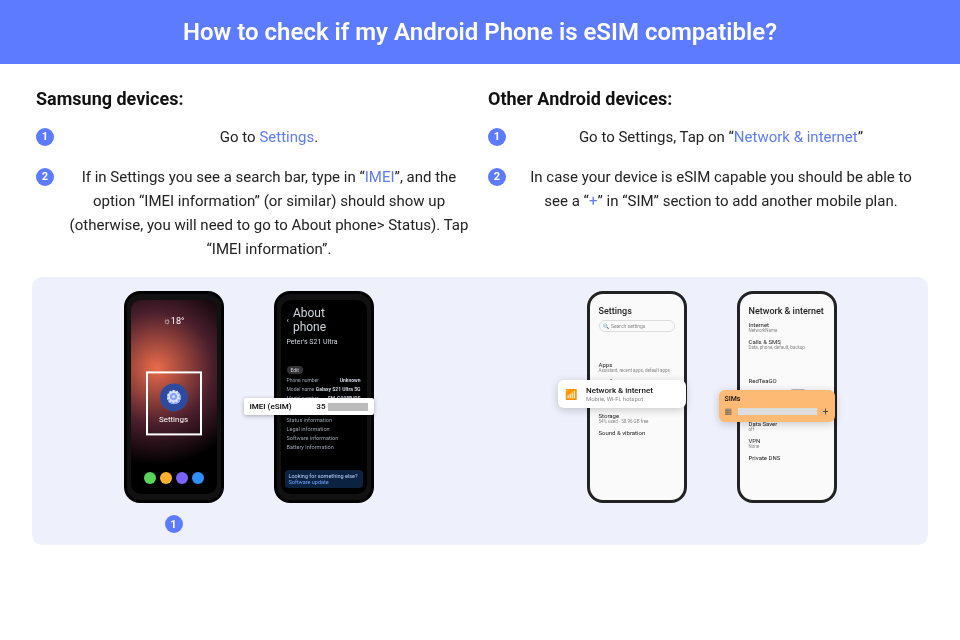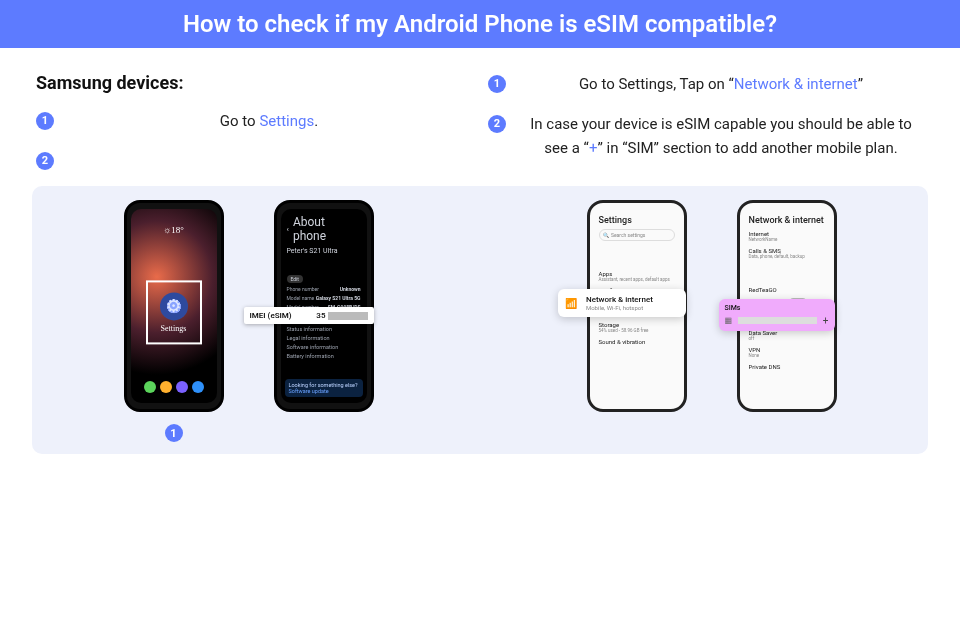--- a/index.html
+++ b/index.html
@@ -7,21 +7,21 @@
     font-family: -apple-system, BlinkMacSystemFont, "Segoe UI", Roboto, sans-serif;
     background: #fff;
     width: 960px;
     height: 640px;
     overflow: hidden;
   }
   .hero {
     background: #5d7bff;
     color: #fff;
     text-align: center;
-    padding: 10px 12px;
+    padding: 18px 12px;
     font-size: 24px;
     font-weight: 600;
   }
   .cols {
     display: flex;
     gap: 16px;
     padding: 24px 36px 0 36px;
   }
   .col { flex: 1; }
   .col h2 {
@@ -85,21 +85,20 @@
     border: 3px solid #000;
     background: #111;
     position: relative;
     overflow: hidden;
   }
   .phone.light { background: #fafafa; border-color: #222; }
   .screen { position: absolute; inset: 6px 4px; border-radius: 10px; overflow: hidden; }
   
   .s1 .screen {
     background: radial-gradient(circle at 30% 35%, #e96b4a 0%, #4b1f2d 40%, #000 70%);
-    font-family: Liberation Serif, serif;
   }
   .s1 .dock {
     position: absolute; bottom: 6px; left: 6px; right: 6px; height: 16px;
     display: flex; gap: 4px; justify-content: center;
   }
   .s1 .dock span { width: 12px; height: 12px; border-radius: 50%; background: #5bd45b; }
   .s1 .dock span:nth-child(2){background:#ffb02e;}
   .s1 .dock span:nth-child(3){background:#7b61ff;}
   .s1 .dock span:nth-child(4){background:#2e90fa;}
   .s1 .gearbox {
@@ -147,21 +146,21 @@
     background:#fff; border-radius:6px; box-shadow:0 2px 8px rgba(0,0,0,.2);
     padding:6px 8px; width:128px;
     display:flex; gap:8px; align-items:center;
     margin-left:-30px; margin-top:-135px; position:relative; z-index:5;
   }
   .net-pop .wifi{font-size:10px; color:#666;}
   .net-pop .txt .l{font-size:8px; color:#111; font-weight:500;}
   .net-pop .txt .d{font-size:6px; color:#888;}
   
   .sim-pop {
-    background:#f0abfc; border-radius:6px; box-shadow:0 2px 8px rgba(0,0,0,.2);
+    background:#fdba74; border-radius:6px; box-shadow:0 2px 8px rgba(0,0,0,.2);
     padding:5px 6px; width:116px;
     margin-left:-20px; margin-top:-125px; position:relative; z-index:5;
   }
   .sim-pop .h{font-size:7px; color:#111; font-weight:500; margin-bottom:3px;}
   .sim-pop .r{display:flex; align-items:center; gap:6px;}
   .sim-pop .r .ico{font-size:8px; color:#666;}
   .sim-pop .r .mask{flex:1; height:7px; background:#ddd;}
   .sim-pop .r .plus{font-size:10px; color:#444;}
   .o2 .toggle{display:inline-block; width:18px; height:9px; border-radius:5px; background:#bbb; position:relative; vertical-align:middle;}
   .o2 .toggle::after{content:""; position:absolute; right:1px; top:1px; width:7px; height:7px; border-radius:50%; background:#fff;}
@@ -186,26 +185,28 @@
     <ol class="steps" id="samsung-steps">
         <li>
           <span class="num">1</span>
           <div class="step-body">
             <p><span>Go to </span><span class="kw">Settings</span><span>.</span></p>
           </div>
         </li>
         <li>
           <span class="num">2</span>
           <div class="step-body">
+            <p><span>If in Settings you see a search bar, type in “</span><span class="kw">IMEI</span><span>”, and the option “IMEI information” (or similar) should show up (otherwise, you will need to go to About phone&gt; Status). Tap “IMEI information”.</span></p>
           </div>
         </li>
       </ol>
   </div>
 
   <div class="col">
+    <h2>Other Android devices:</h2>
     <ol class="steps" id="other-steps">
         <li>
           <span class="num">1</span>
           <div class="step-body">
             <p><span>Go to Settings, Tap on “</span><span class="kw">Network &amp; internet</span><span>”</span></p>
           </div>
         </li>
         <li>
           <span class="num">2</span>
           <div class="step-body">

